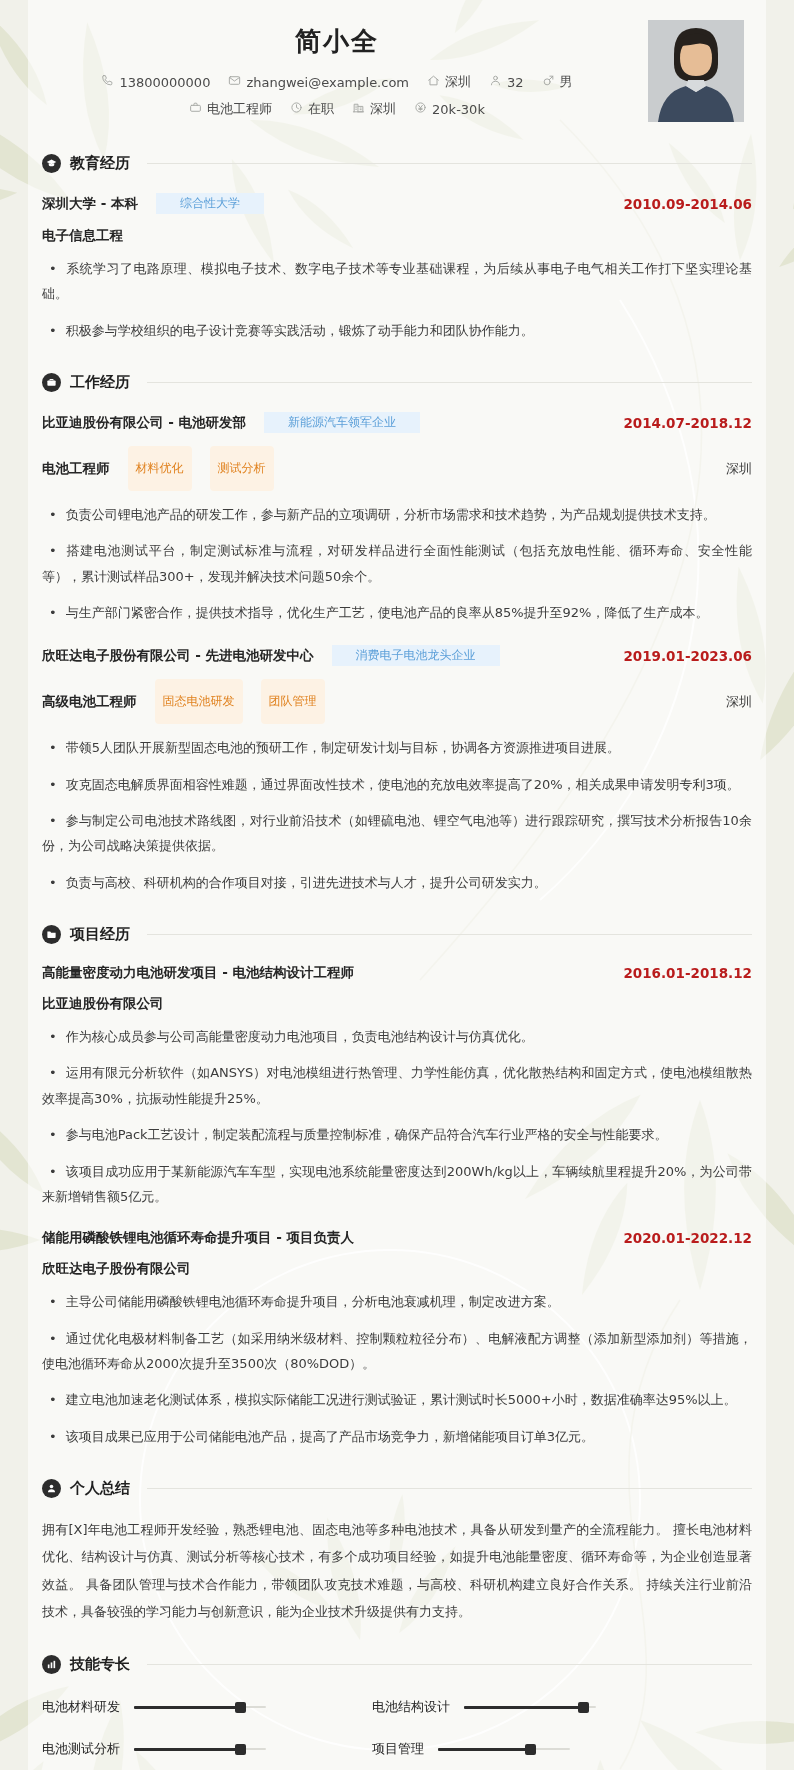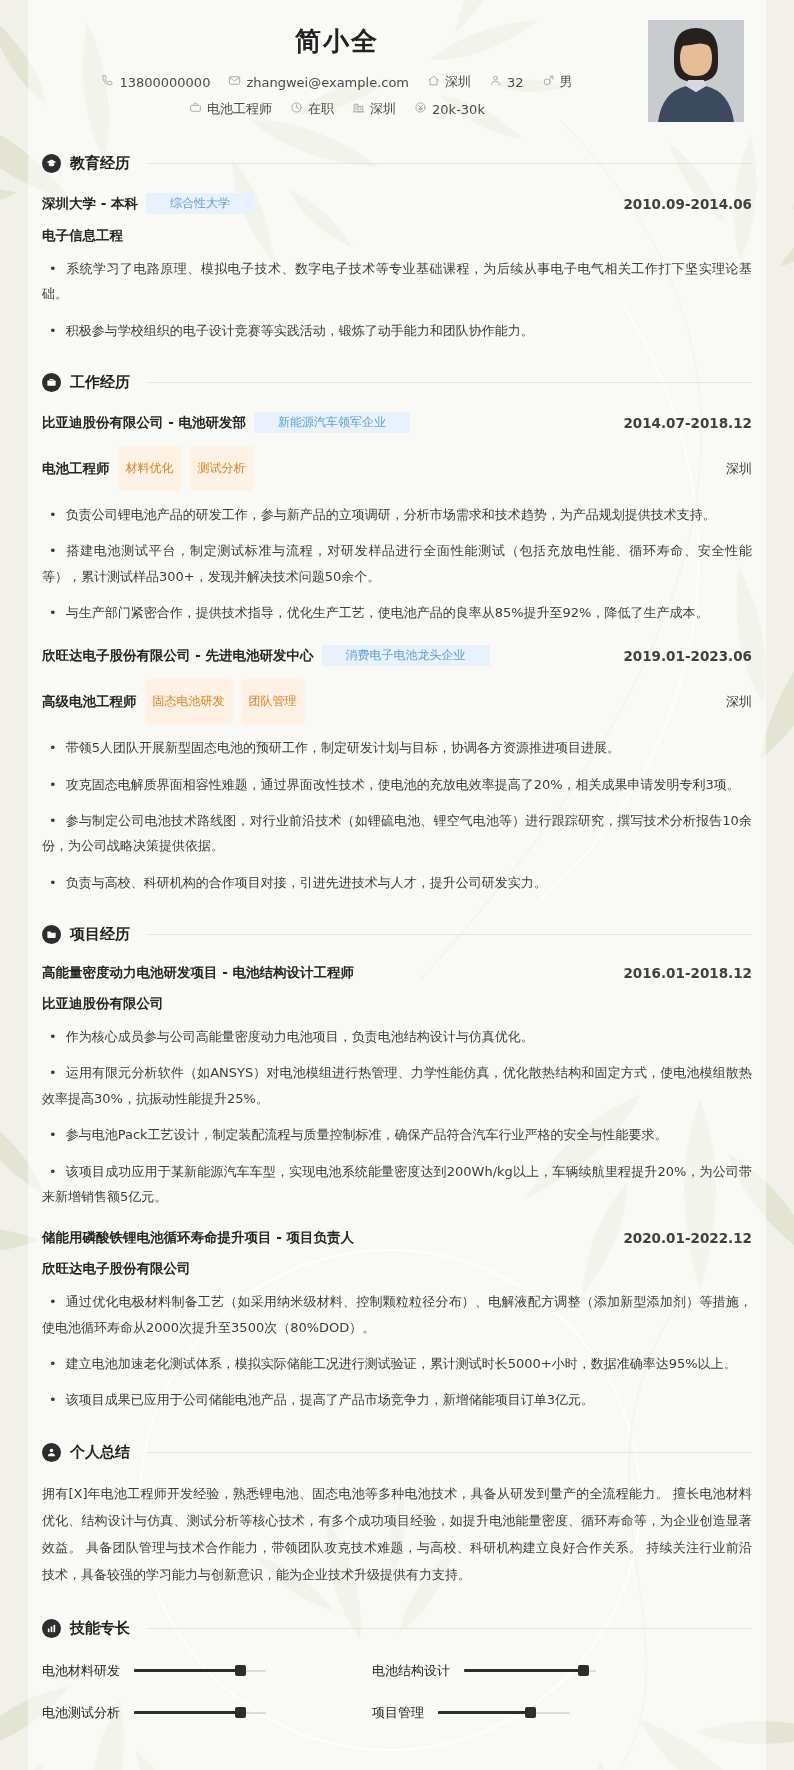--- a/index.html
+++ b/index.html
@@ -19,24 +19,24 @@
 
   
   .section{ margin-top:30px; }
   .sec-head{ display:flex; align-items:center; gap:9px; }
   .sec-icon{ width:19px; height:19px; border-radius:50%; background:#2d2d2d; display:flex; align-items:center; justify-content:center; flex:0 0 19px; }
   .sec-icon svg{ width:11px; height:11px; fill:#ffffff; }
   .sec-title{ font-size:15px; font-weight:bold; color:#1f1f1f; white-space:nowrap; }
   .sec-rule{ flex:1; height:1px; background:#e4e4de; margin-left:8px; }
 
   .entry{ margin-top:20px; }
-  .entry-head,.entry-sub{ display:flex; align-items:center; gap:8px;text-align:center; }
+  .entry-head,.entry-sub{ display:flex; align-items:center; gap:18px;text-align:center; }
   .entry-sub{ margin-top:13px; }
   .entry-title,.entry-subtitle{ font-size:13.5px; font-weight:bold; color:#262626; }
-  .entry-date{ margin-left:auto; font-size:13.5px; font-weight:bold; color:#404040; white-space:nowrap; }
+  .entry-date{ margin-left:auto; font-size:13.5px; font-weight:bold; color:#b91c1c; white-space:nowrap; }
   .entry-loc{ margin-left:auto; font-size:13px; color:#3d3d3d; white-space:nowrap; }
   .tag-blue{ font-size:12px; color:#5b9fd8; background:#e7f2fc; border-radius:0; padding:2px 24px; white-space:nowrap; }
   .tag-orange{ font-size:12px; color:#e0821f; background:#fdf2e4; border-radius:4px; padding:14px 8px; white-space:nowrap; }
 
   .bullets{ list-style:none; margin-top:4px; }
   .bullets li{ position:relative; font-size:13px; color:#3c3c3c; line-height:1.95; margin-top:11px; text-align:justify; }
   .bullets li .dot{ color:#3c3c3c; margin:0 9px 0 7px; }
   .summary-text{ margin-top:18px; font-size:13px; color:#3c3c3c; line-height:2.1; text-align:justify; }
 
   
@@ -269,20 +269,21 @@
           </div>
           <div class="entry">
             <div class="entry-head">
               <span class="entry-title">储能用磷酸铁锂电池循环寿命提升项目 - 项目负责人</span>
               <span class="entry-date">2020.01-2022.12</span>
             </div>
             <div class="entry-sub">
               <span class="entry-subtitle">欣旺达电子股份有限公司</span>
             </div>
             <ul class="bullets">
+              <li><span class="dot">•</span><span>主导公司储能用磷酸铁锂电池循环寿命提升项目，分析电池衰减机理，制定改进方案。</span></li>
               <li><span class="dot">•</span><span>通过优化电极材料制备工艺（如采用纳米级材料、控制颗粒粒径分布）、电解液配方调整（添加新型添加剂）等措施，使电池循环寿命从2000次提升至3500次（80%DOD）。</span></li>
               <li><span class="dot">•</span><span>建立电池加速老化测试体系，模拟实际储能工况进行测试验证，累计测试时长5000+小时，数据准确率达95%以上。</span></li>
               <li><span class="dot">•</span><span>该项目成果已应用于公司储能电池产品，提高了产品市场竞争力，新增储能项目订单3亿元。</span></li>
             </ul>
           </div>
         </section>
         <section class="section">
           <div class="sec-head">
             <span class="sec-icon">
               <svg viewBox="0 0 24 24">

